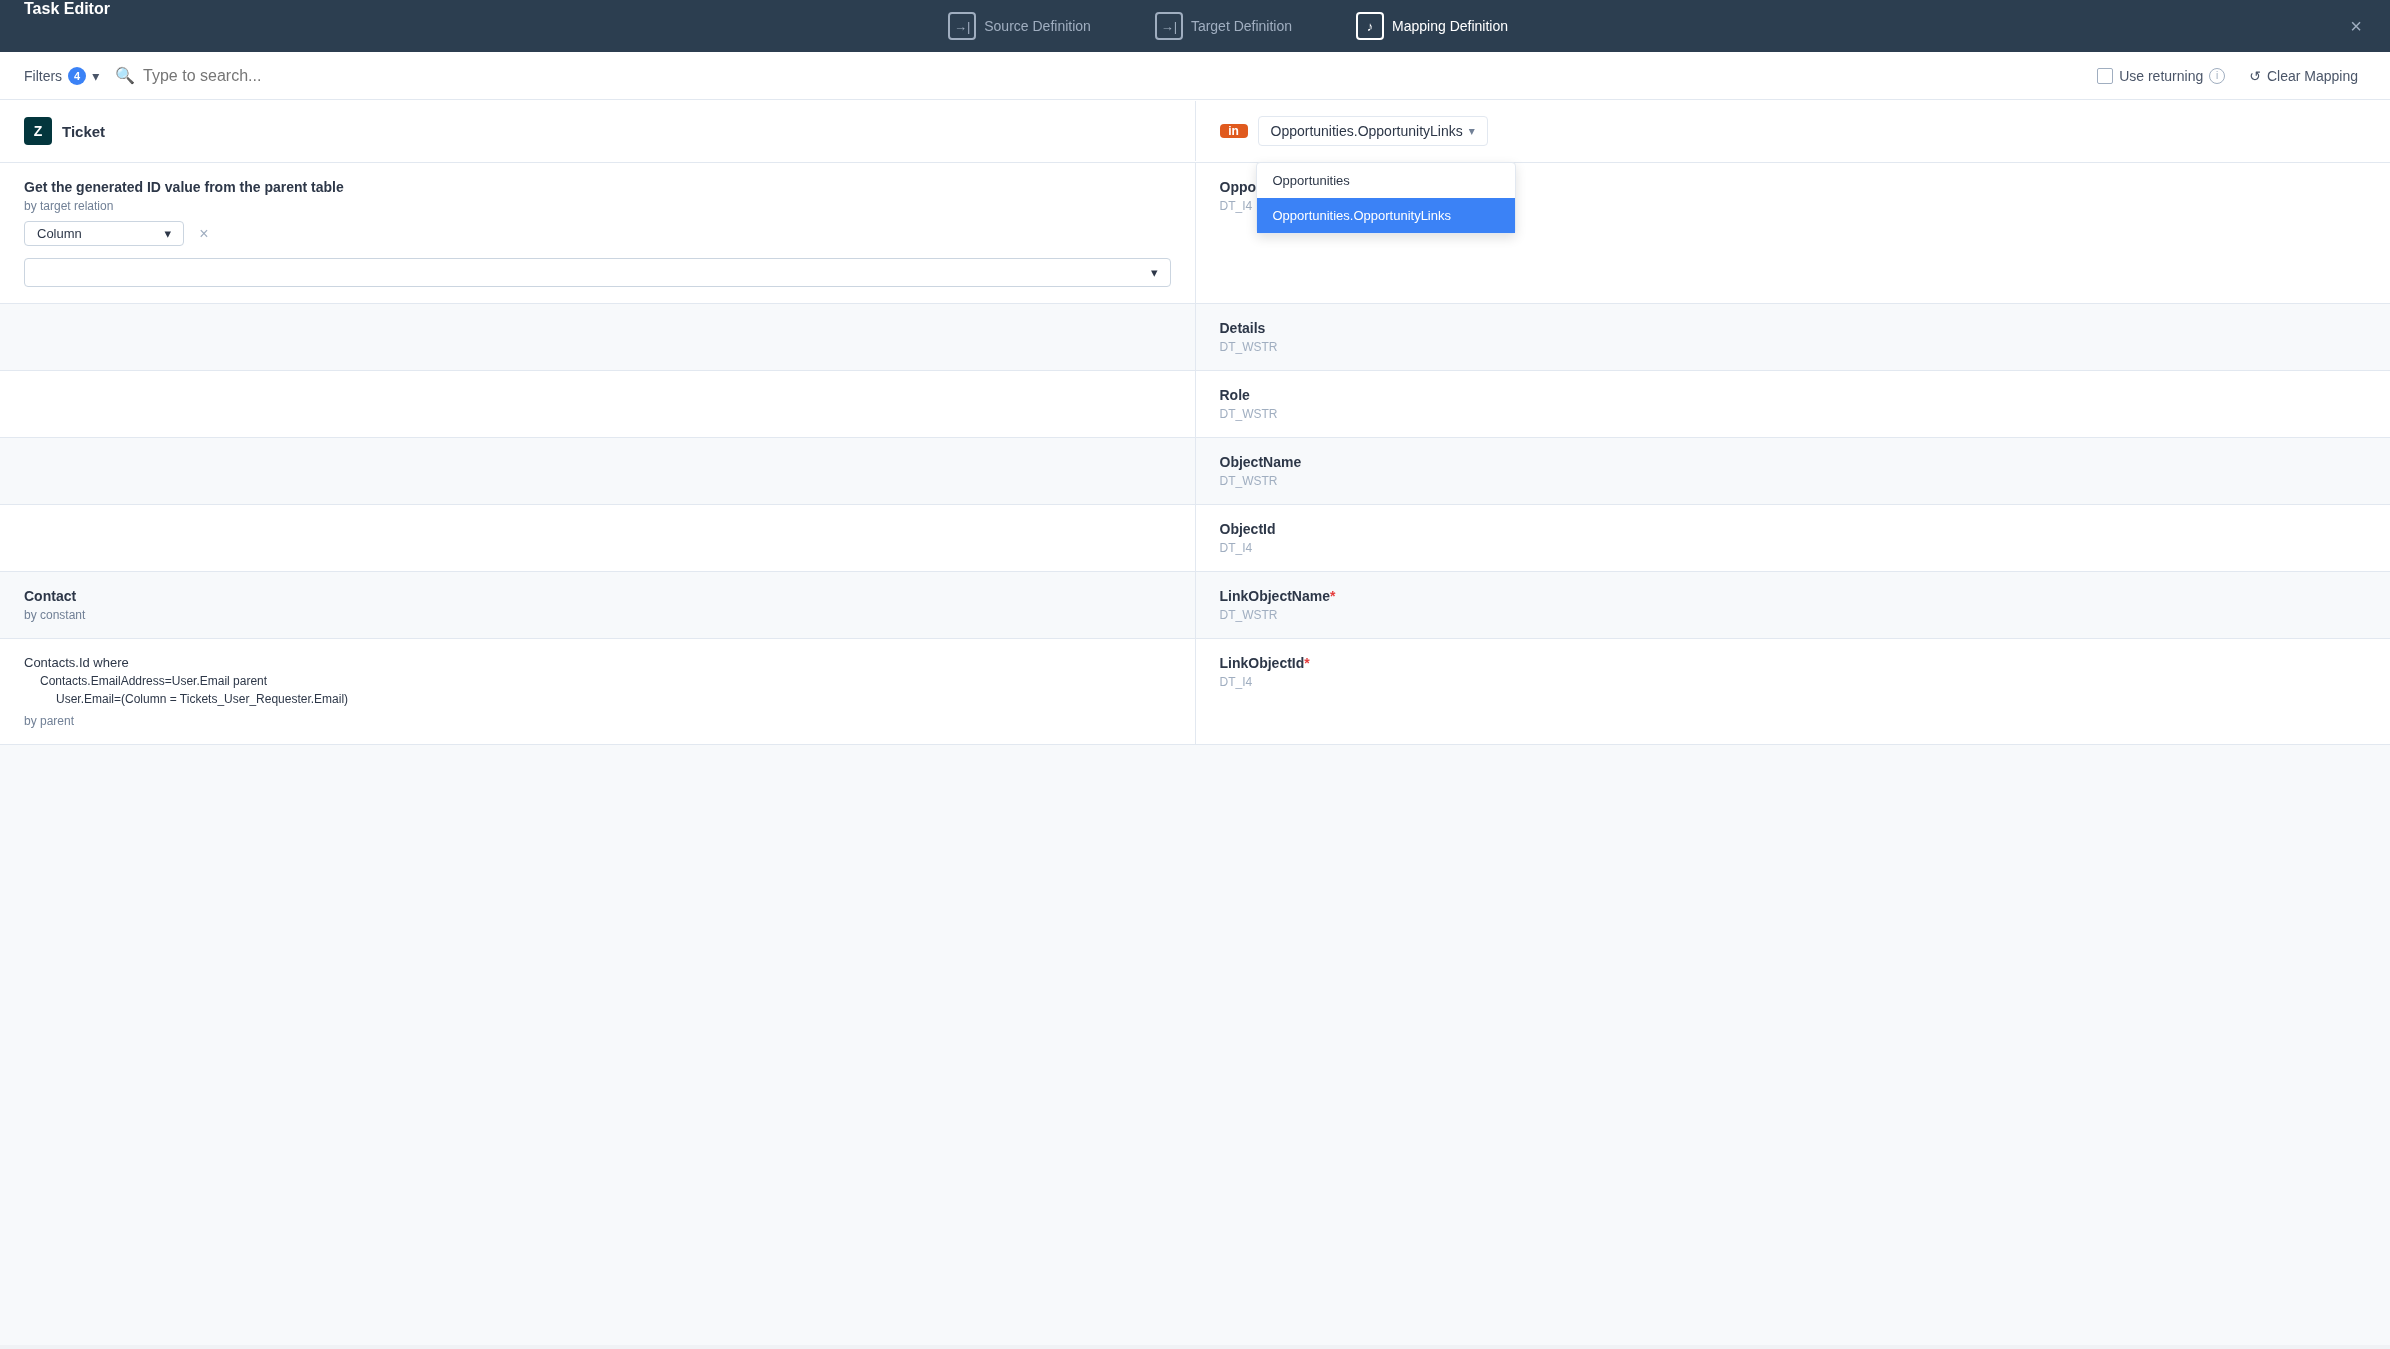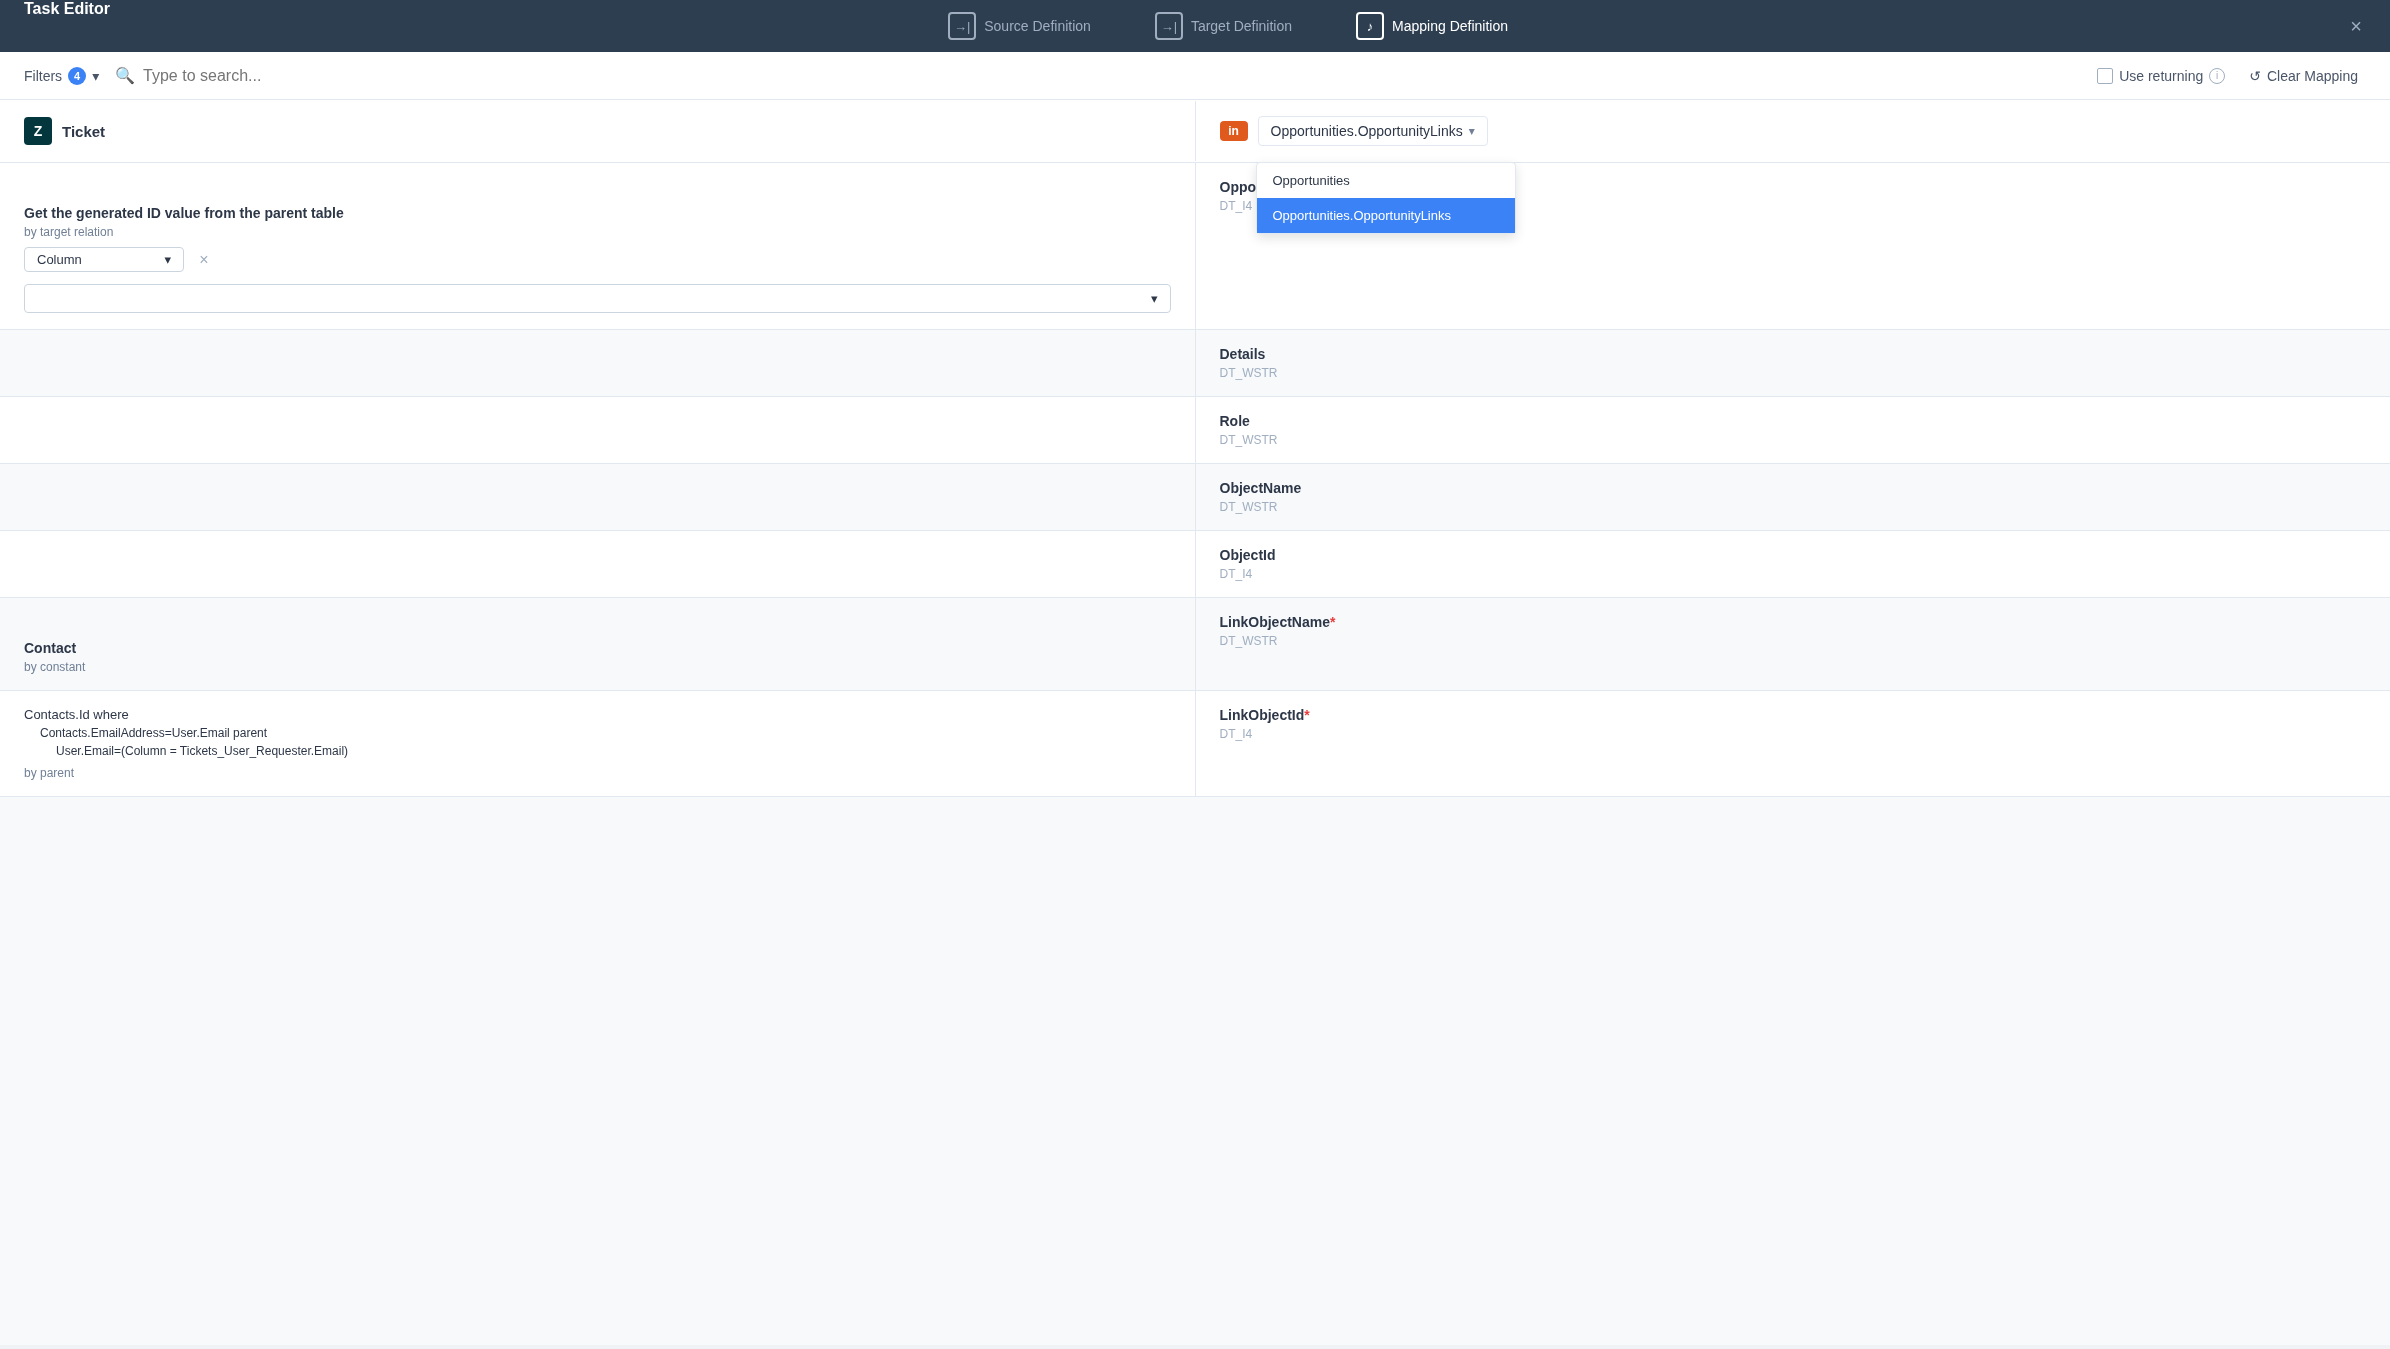--- a/index.html
+++ b/index.html
@@ -194,21 +194,21 @@
     .target-header {
       flex: 1;
       display: flex;
       align-items: center;
       gap: 10px;
       padding: 16px 24px;
       position: relative;
     }
     .insightly-icon {
       width: 28px;
-      height: 20px;
+      height: 14px;
       background: #e05a1e;
       border-radius: 4px;
       display: flex;
       align-items: center;
       justify-content: center;
       font-weight: bold;
       color: #fff;
       font-size: 12px;
     }
     .target-selector {
@@ -287,21 +287,20 @@
       font-size: 13px;
     }
     .field-type {
       font-size: 12px;
       color: #a0aec0;
     }
     .source-title {
       font-size: 14px;
       font-weight: 600;
       color: #2d3748;
-      margin-top: 26px;
     }
     .source-subtitle {
       font-size: 12px;
       color: #718096;
     }
 
     
     .column-select-row {
       display: flex;
       align-items: center;

